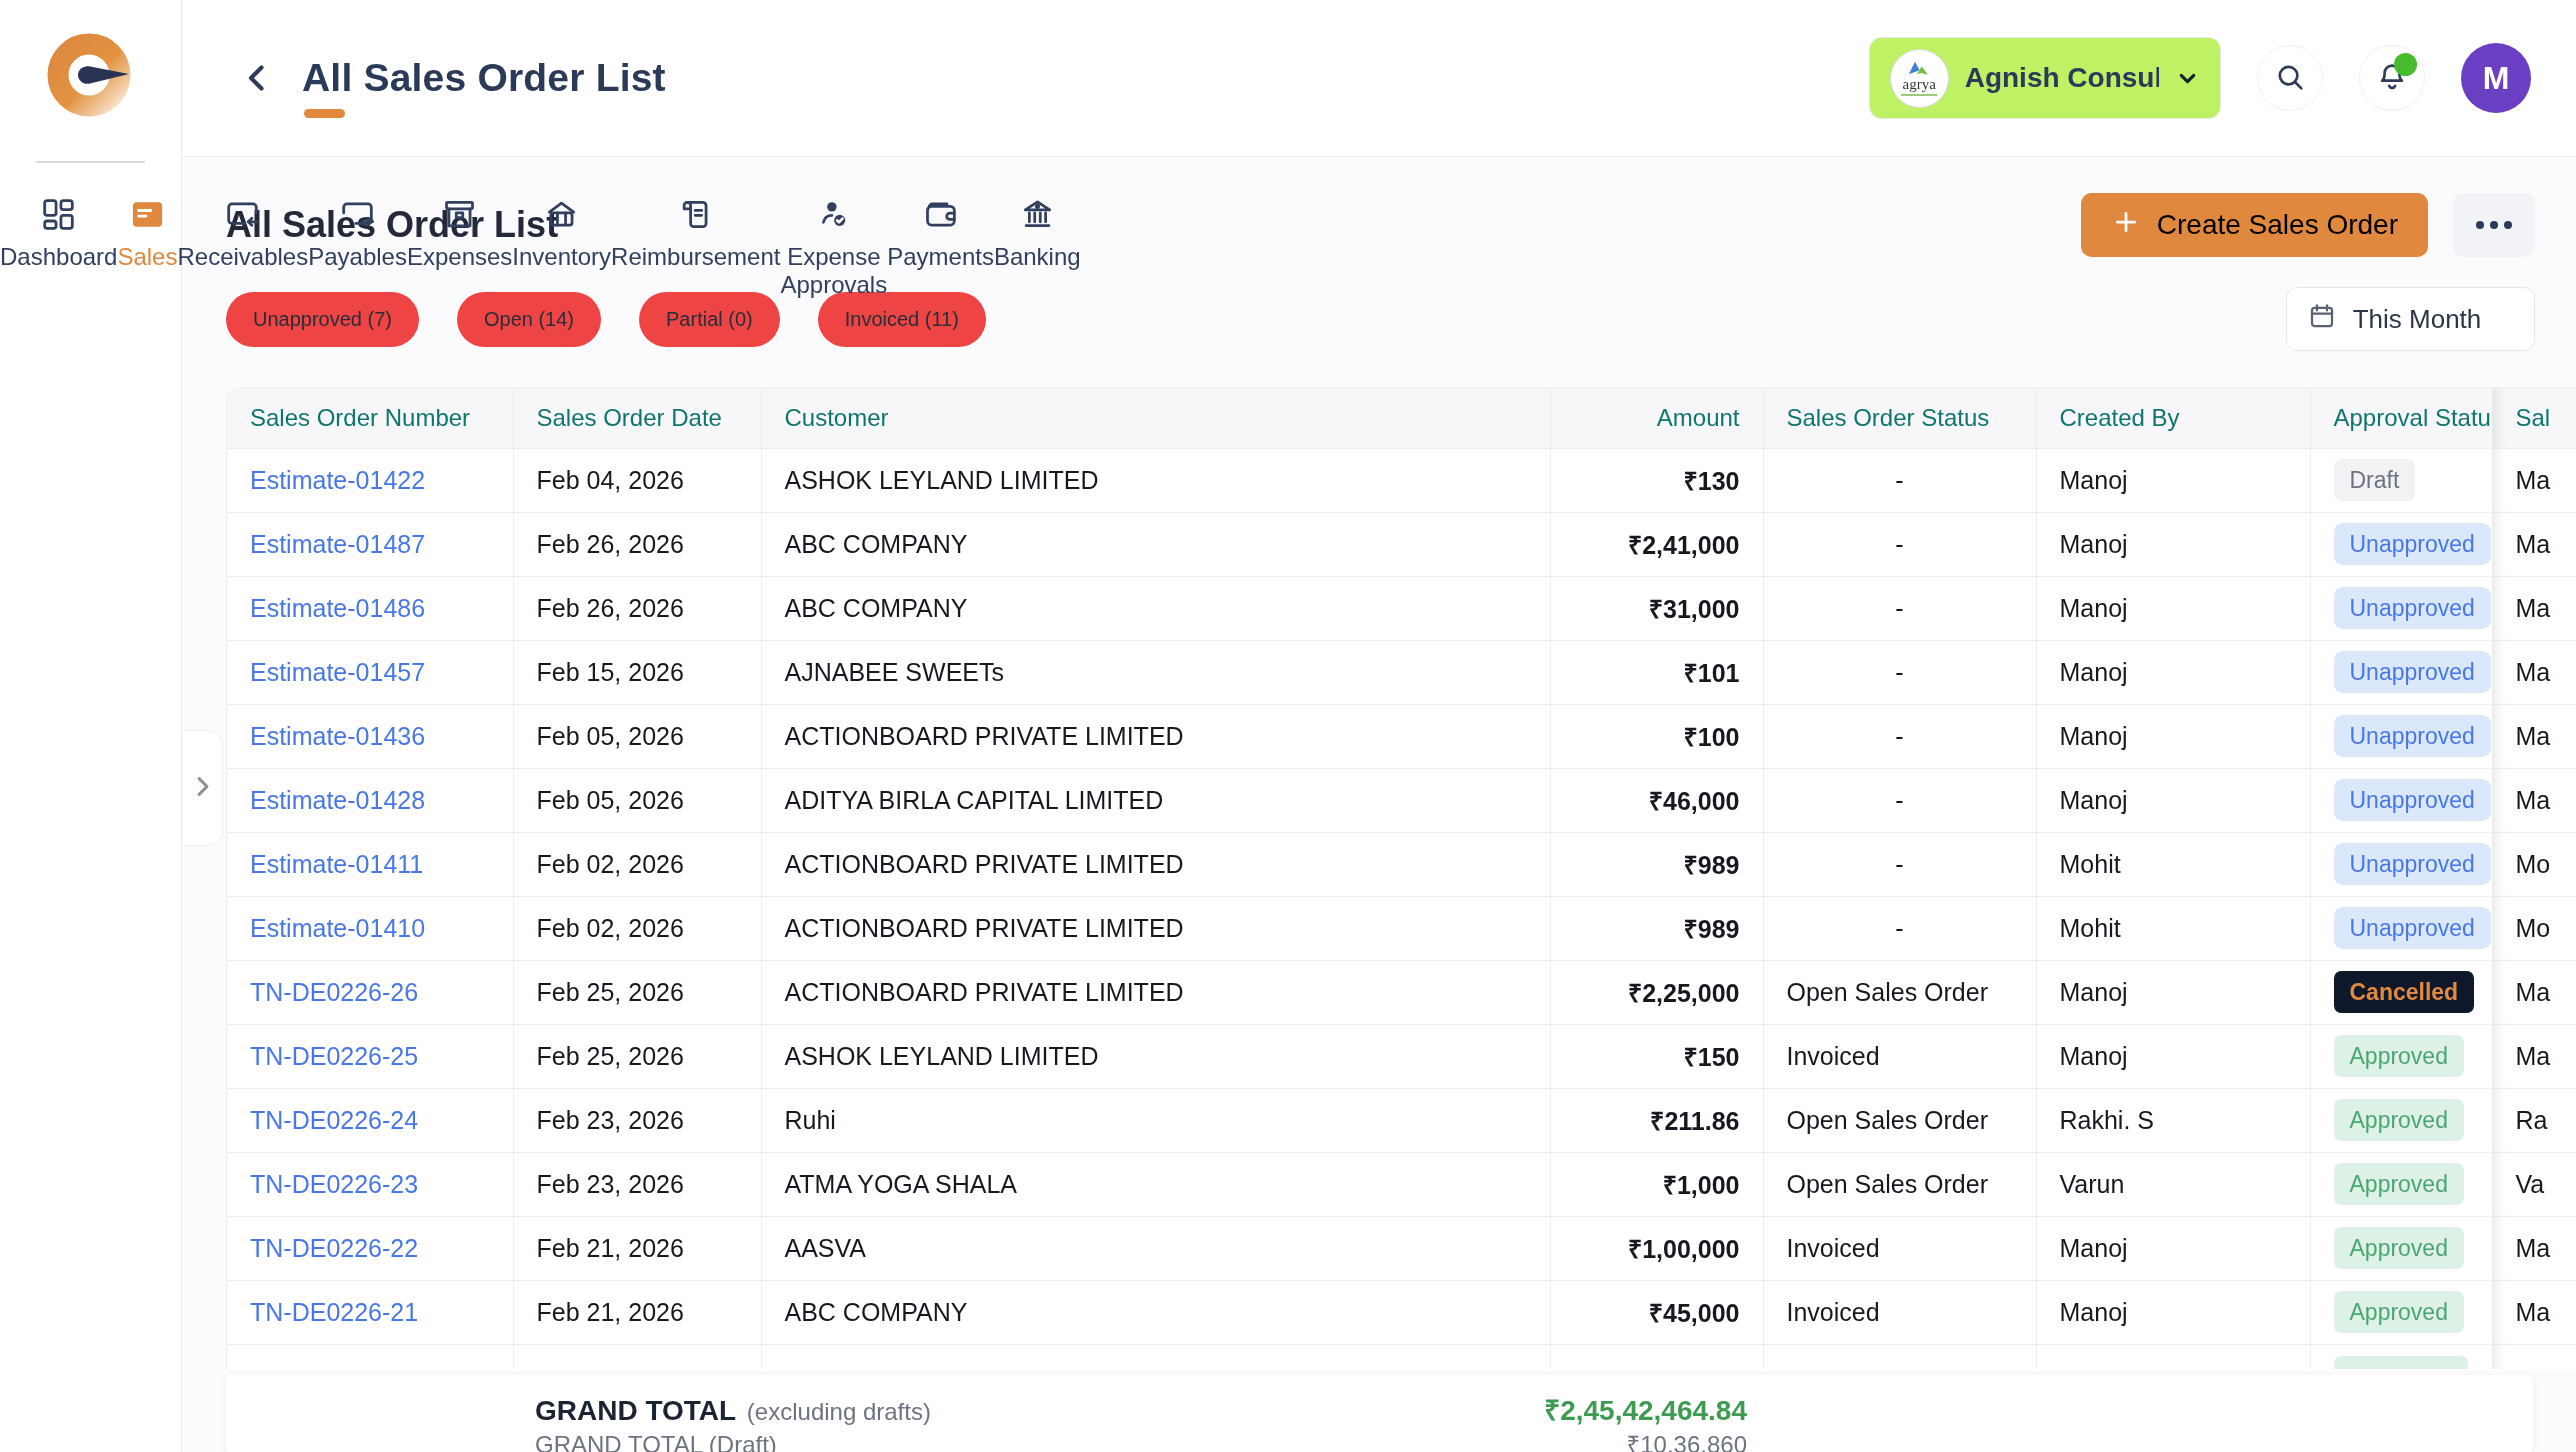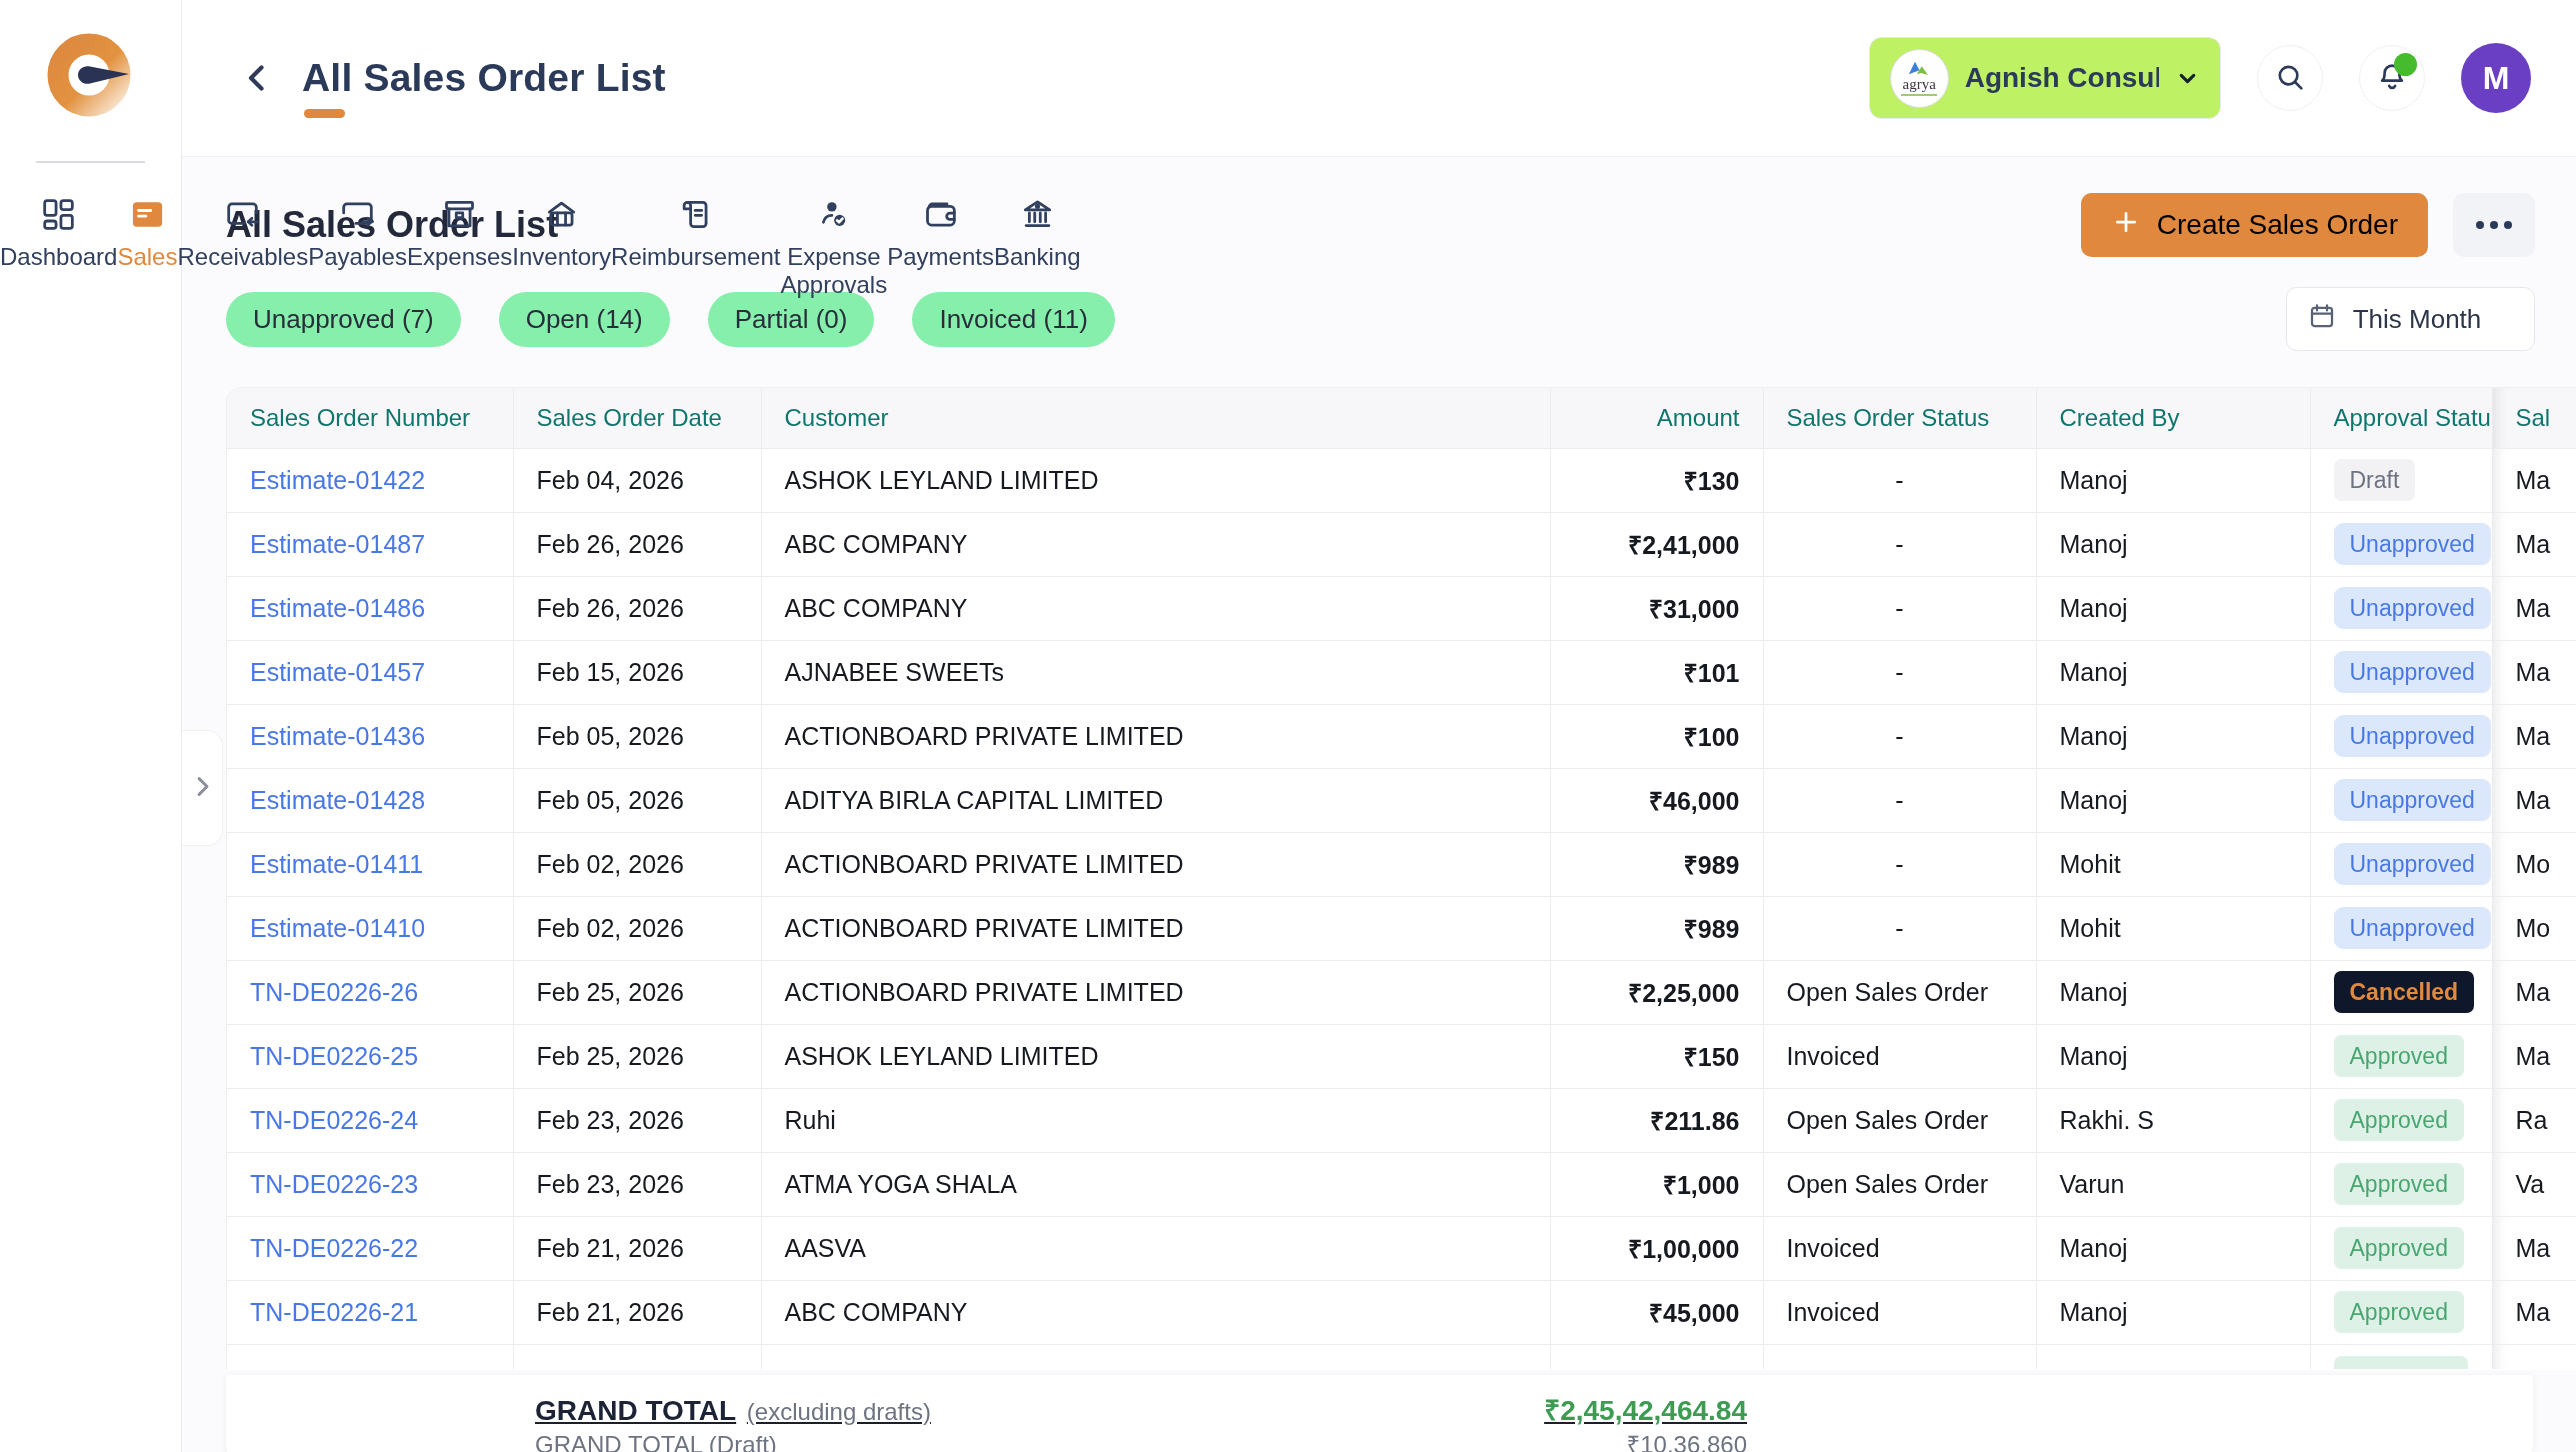--- a/index.html
+++ b/index.html
@@ -57,21 +57,21 @@
   .create-btn { margin-left:auto; height:64px; background:#e0883e; color:#000000; font-size:28px; border:none;
     border-radius:10.7px; padding:0 30px; display:flex; align-items:center; gap:16px; cursor:pointer;
     font-family:"Liberation Sans", sans-serif; }
   .create-btn svg { width:30px; height:30px; }
   .more-btn { margin-left:25px; width:82px; height:64px; background:#f2f3f6; border:none; border-radius:10.7px;
     display:flex; align-items:center; justify-content:center; gap:6.3px; cursor:pointer; }
   .more-btn i { width:8px; height:8px; border-radius:50%; background:#2c3a5a; display:block; }
 
   .filters-row { display:flex; align-items:center; padding:30px 41px 0 44px; }
   .chips { display:flex; gap:38px; }
-  .chip { height:55px; padding:0 27px; background:#86efac; border-radius:29px; font-size:26px; color:#272d39;
+  .chip { height:55px; padding:0 27px; background:#ef4444; border-radius:29px; font-size:20px; color:#272d39;
     display:flex; align-items:center; cursor:pointer; white-space:nowrap; }
   .date-filter { margin-left:auto; width:249px; height:64px; border:1.8px solid #e5e7ec; border-radius:10.7px; background:#fff;
     display:flex; align-items:center; padding:0 19.7px; gap:16px; font-size:26px; color:#2c3648; cursor:pointer; }
   .date-filter svg { width:30px; height:30px; color:#596273; flex:none; }
   .search-box { margin-left:21.5px; width:354px; height:64px; border:1.8px solid #e5e7ec; border-radius:10.7px; background:#fff;
     display:flex; align-items:center; padding:0 19.7px; gap:14.3px; }
   .search-box svg { width:29px; height:29px; color:#6b7280; flex:none; }
   .search-box input { border:none; outline:none; font-size:26px; color:#2c3648; width:100%; background:transparent;
     font-family:"Liberation Sans", sans-serif; }
   .search-box input::placeholder { color:#9aa2ad; }
@@ -94,21 +94,21 @@
   .badge.unapproved { background:#dbe7fa; color:#4878e6;border-radius:9px; }
   .badge.approved   { background:#def1e6; color:#4aa671; }
   .badge.cancelled  { background:#0f172a; color:#e08a3f;font-weight:bold; }
   tr.partial td { height:25px; border-bottom:none; }
   .badge-sliver { width:134px; height:13.4px; margin-top:11.6px; border-radius:7.2px 7.2px 0 0; background:#def1e6; }
 
   
   .grand-footer { position:relative; margin:5.4px 0 0 44px; width:2307px; height:86px; background:#fff;
     border-radius:3.6px 3.6px 16px 16px; box-shadow:0 1.8px 7.2px rgba(16,24,40,0.06); }
   .gt-row { position:absolute; left:309px; right:786px; display:flex; align-items:baseline; }
-  .gt-row.one { top:14.3px;text-decoration:underline; }
+  .gt-row.one { top:14.3px; }
   .gt-row.two { top:52px; }
   .gt-main-label { font-size:28px; font-weight:bold; color:#1b2334; }
   .gt-note { font-size:24px; color:#6d7380; margin-left:10.7px; }
   .gt-main-value { margin-left:auto; font-size:28px; font-weight:bold; color:#3d9c51; }
   .gt-draft-label { font-size:24px; color:#6d7380; }
   .gt-draft-value { margin-left:auto; font-size:24px; color:#6d7380; }
 </style>
 </head>
 <body>
 

